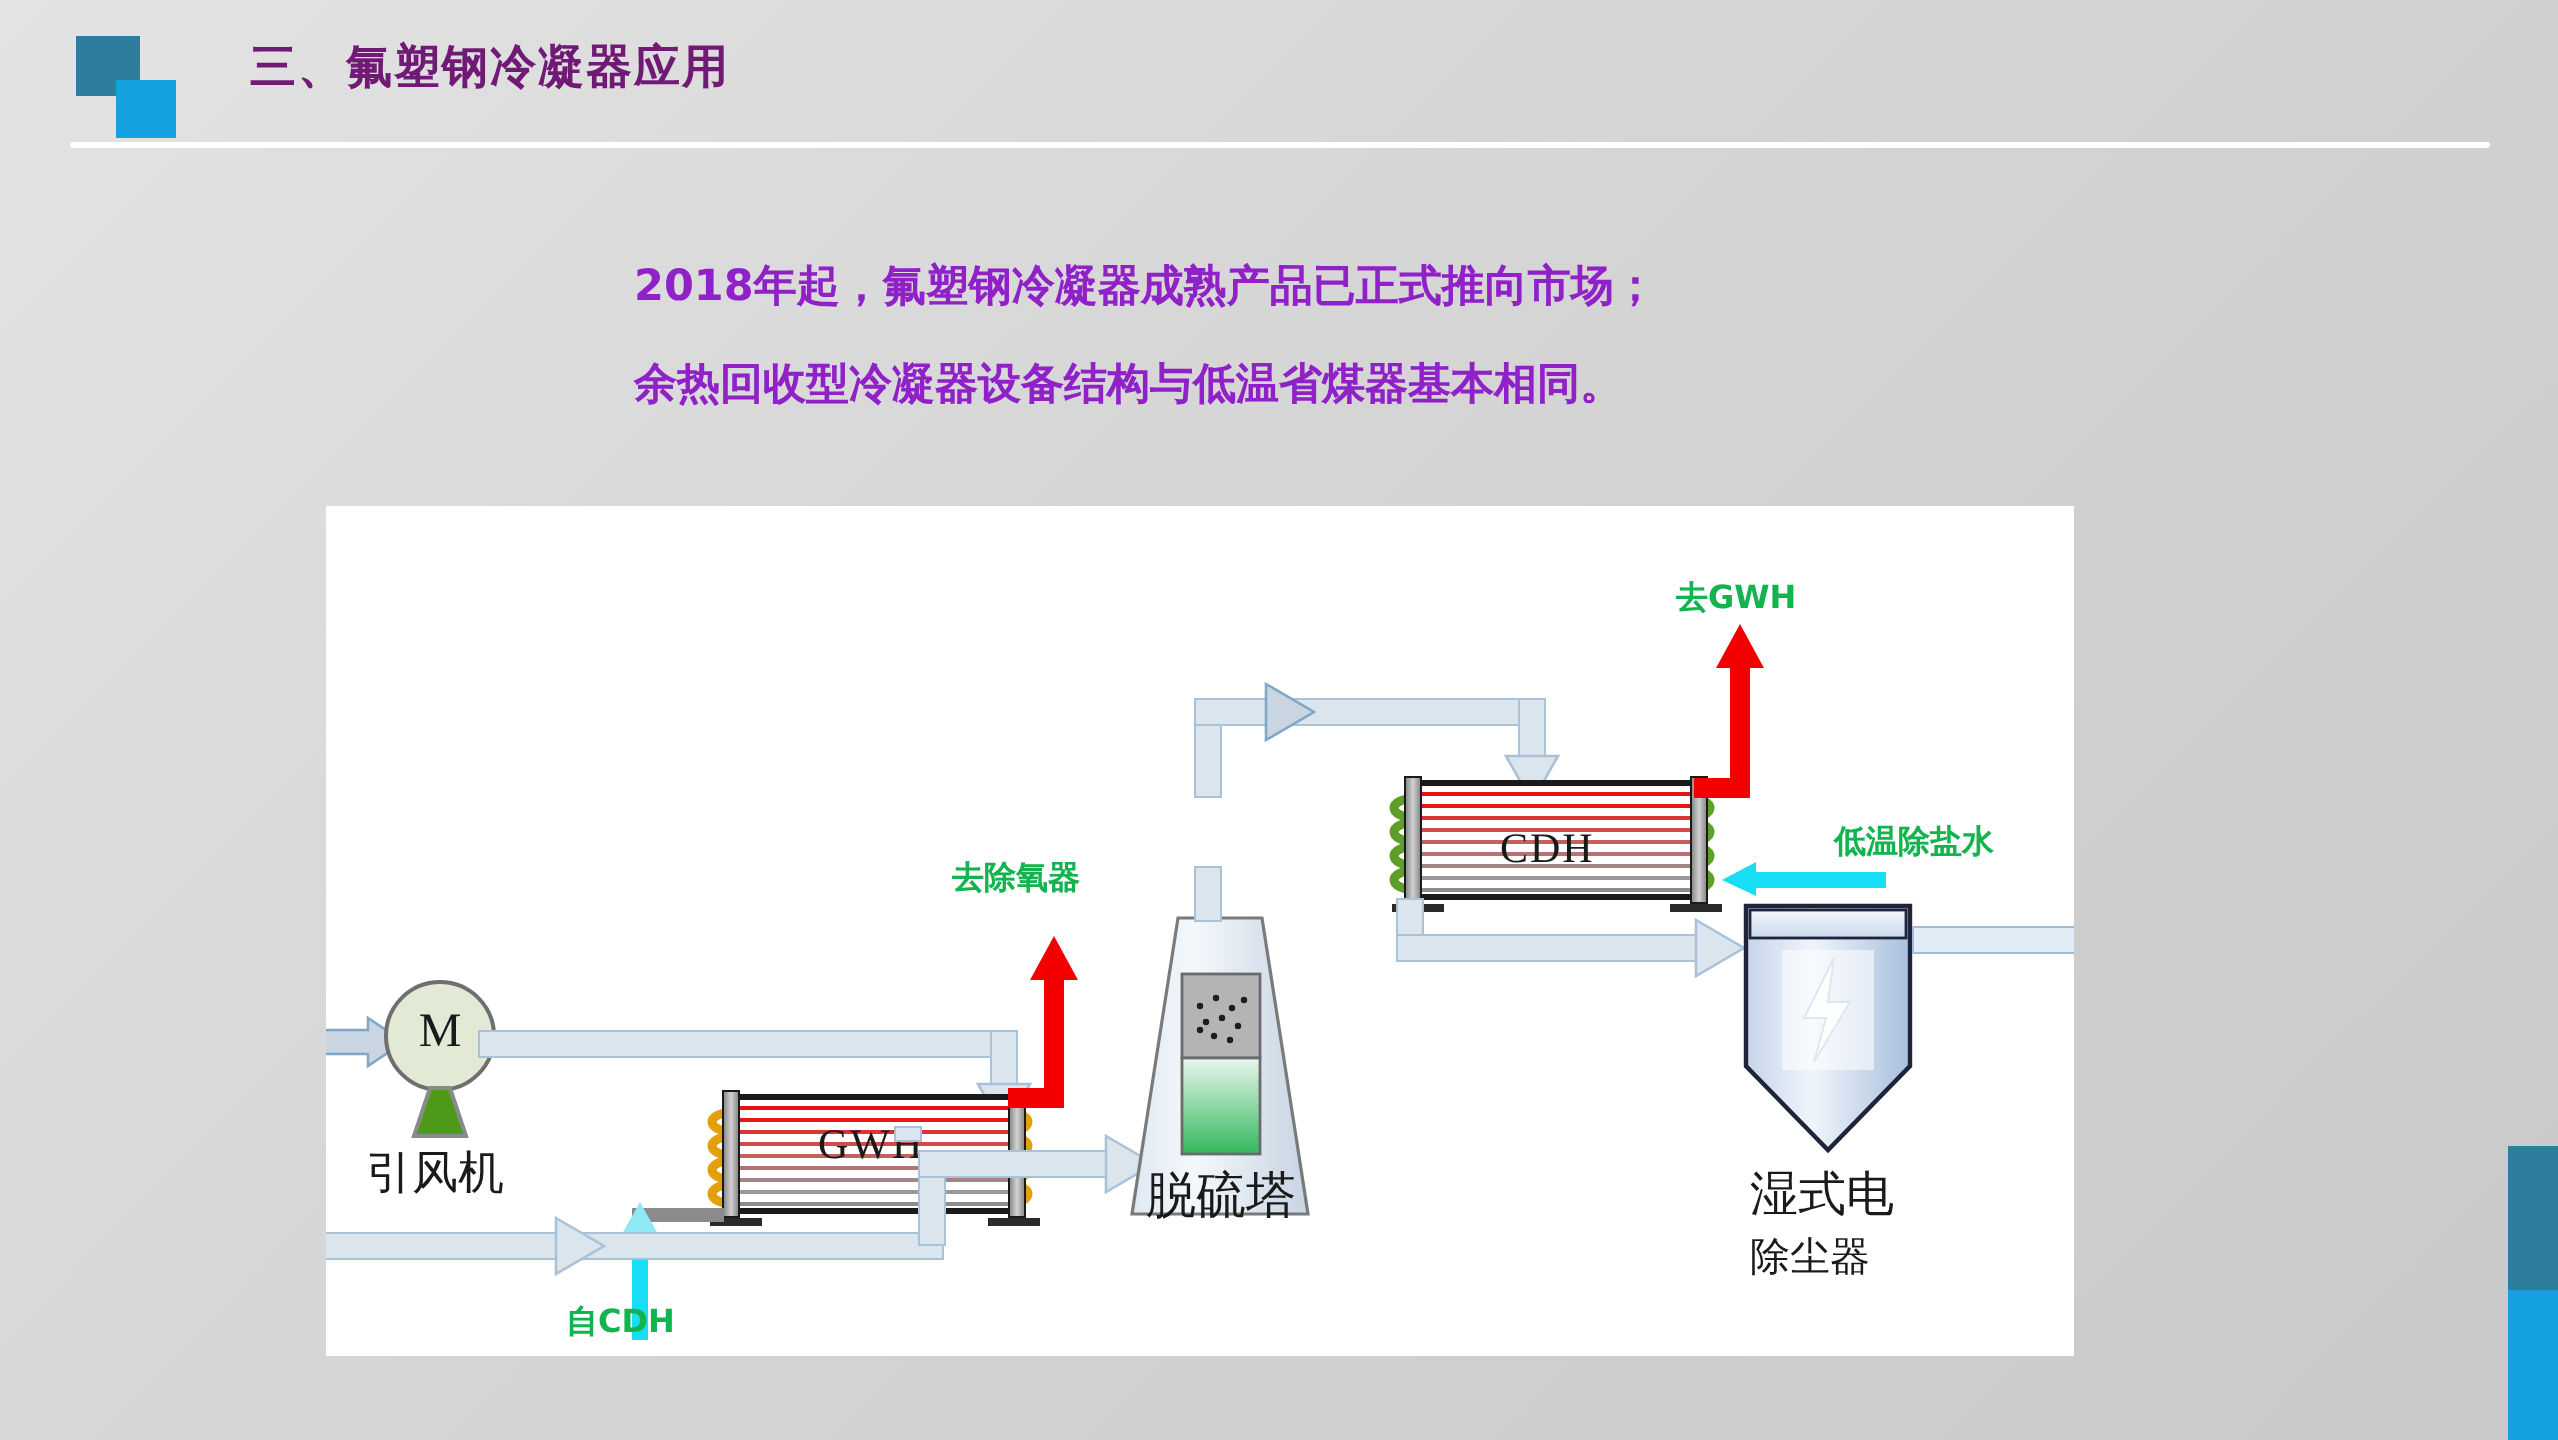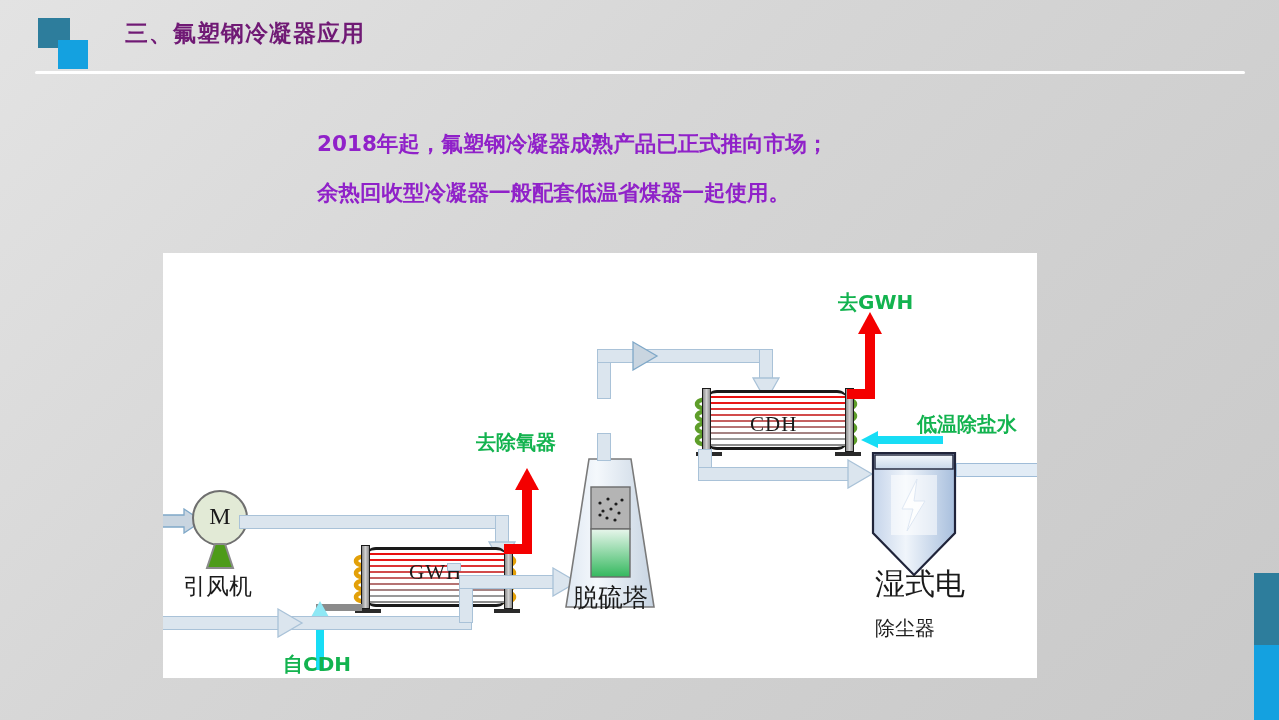--- a/index.html
+++ b/index.html
@@ -53,38 +53,38 @@
   
   .pipe { position:absolute; background:#c9d5e0; border:1px solid #8fb0cc; box-sizing:border-box; }
   .pipe-h { height:14px; }
   .pipe-v { width:14px; }
   .pipe-light { background:#dbe5ee; border-color:#a9c2d8; }
 
   .ah-svg { position:absolute; }
 
   
   .hx { position:absolute; }
-  .hx-body { position:absolute; background:#ffffff; border-top:3px solid #1a1a1a; border-bottom:3px solid #1a1a1a; box-sizing:border-box;border-radius:11px; }
+  .hx-body { position:absolute; background:#ffffff; border-top:3px solid #1a1a1a; border-bottom:3px solid #1a1a1a; box-sizing:border-box; }
   .hx-tubes { position:absolute; left:0; top:0; right:0; bottom:0; }
   .hx-tube { position:absolute; left:0; right:0; height:2px; }
   .hx-header { position:absolute; width:9px; background:linear-gradient(90deg,#8c8c8c,#d2d2d2,#8c8c8c); border:1.5px solid #1a1a1a; box-sizing:border-box; }
   .hx-label { position:absolute; font-size:21px; color:#1a1a1a; font-family:"Liberation Serif", serif; letter-spacing:1px; }
   .hx-foot { position:absolute; height:4px; background:#2a2a2a; }
   .coil { position:absolute; }
 
   
   #fan-circle {
     position:absolute; width:56px; height:56px; border-radius:50%;
     background:#e2ead6; border:2.5px solid #6f6f6f; box-sizing:border-box;
   }
   #fan-letter { position:absolute; width:56px; text-align:center; font-size:24px; color:#1a1a1a; font-family:"Liberation Serif", serif; }
 
   
   .label-dark { position:absolute; color:#1a1a1a; font-size:23px; font-family:"DejaVu Sans", sans-serif; white-space:nowrap; }
-  .label-green { position:absolute; color:#13b34f; font-size:20px; font-weight:bold; font-family:"DejaVu Sans", sans-serif; white-space:nowrap; }
+  .label-green { position:absolute; color:#13b34f; font-size:16px; font-weight:bold; font-family:"DejaVu Sans", sans-serif; white-space:nowrap; }
 
   .cyan-bar { position:absolute; background:#17ddf5; }
 
   .red-pipe { position:absolute; background:#f40000; }
 
   
   #accent-top { position:absolute; left:1254px; top:573px; width:25px; height:72px; background:#2d7d9c; }
   #accent-bottom { position:absolute; left:1254px; top:645px; width:25px; height:75px; background:#14a1e0; }
 </style>
 </head>
@@ -92,21 +92,21 @@
 
 <div id="slide-header">
   <div class="deco-square" id="deco-square-dark"></div>
   <div class="deco-square" id="deco-square-light"></div>
   <div id="page-title">三、氟塑钢冷凝器应用</div>
   <div id="header-rule"></div>
 </div>
 
 <div id="bullet-block">
   <div class="bullet-line">2018年起，氟塑钢冷凝器成熟产品已正式推向市场；</div>
-  <div class="bullet-line">余热回收型冷凝器一般配套低温省煤器一起使用。</div>
+  <div class="bullet-line">余热回收型冷凝器设备结构与低温省煤器基本相同。</div>
 </div>
 
 <div id="diagram-panel">
 
   <svg class="ah-svg" style="left:-1px; top:255px; width:42px; height:26px;">
     <path d="M0,7 L22,7 L22,1 L40,13 L22,25 L22,19 L0,19 Z" fill="#c9d5e0" stroke="#7fa8c8" stroke-width="1.3"></path>
   </svg>
 
   <div id="fan-circle" style="left:29px; top:237px;"></div>
   <div id="fan-letter" style="left:29px; top:250px;">M</div>
@@ -280,21 +280,21 @@
           <stop offset="0%" stop-color="#f4f8fc"></stop>
           <stop offset="100%" stop-color="#c9d8ea"></stop>
         </linearGradient>
       </defs>
       <path d="M4,4 L86,4 L86,84 L45,126 L4,84 Z" fill="url(#espgrad)" stroke="#20243a" stroke-width="2.2"></path>
       <rect x="6" y="6" width="78" height="14" fill="url(#espcap)" stroke="#20243a" stroke-width="1.4"></rect>
       <rect x="22" y="26" width="46" height="60" fill="#ffffff" opacity="0.55"></rect>
       <path d="M48,30 L33,60 L44,60 L38,82 L56,52 L45,52 Z" fill="#ffffff" opacity="0.9" stroke="#dbe5f2" stroke-width="1"></path>
     </svg>
   </div>
-  <div class="label-dark" style="left:712px; top:311px; font-size:30px;">湿式电</div>
+  <div class="label-dark" style="left:712px; top:328px; font-size:24px;">湿式电</div>
   <div class="label-dark" style="left:712px; top:362px; font-size:20px;">除尘器</div>
 
   <div class="pipe pipe-h" style="left:793px; top:210px; width:86px; background:#e2ecf6; border-color:#9fbcd8;"></div>
 
 </div>
 
 <div id="accent-top"></div>
 <div id="accent-bottom"></div>
 
 </body></html>

